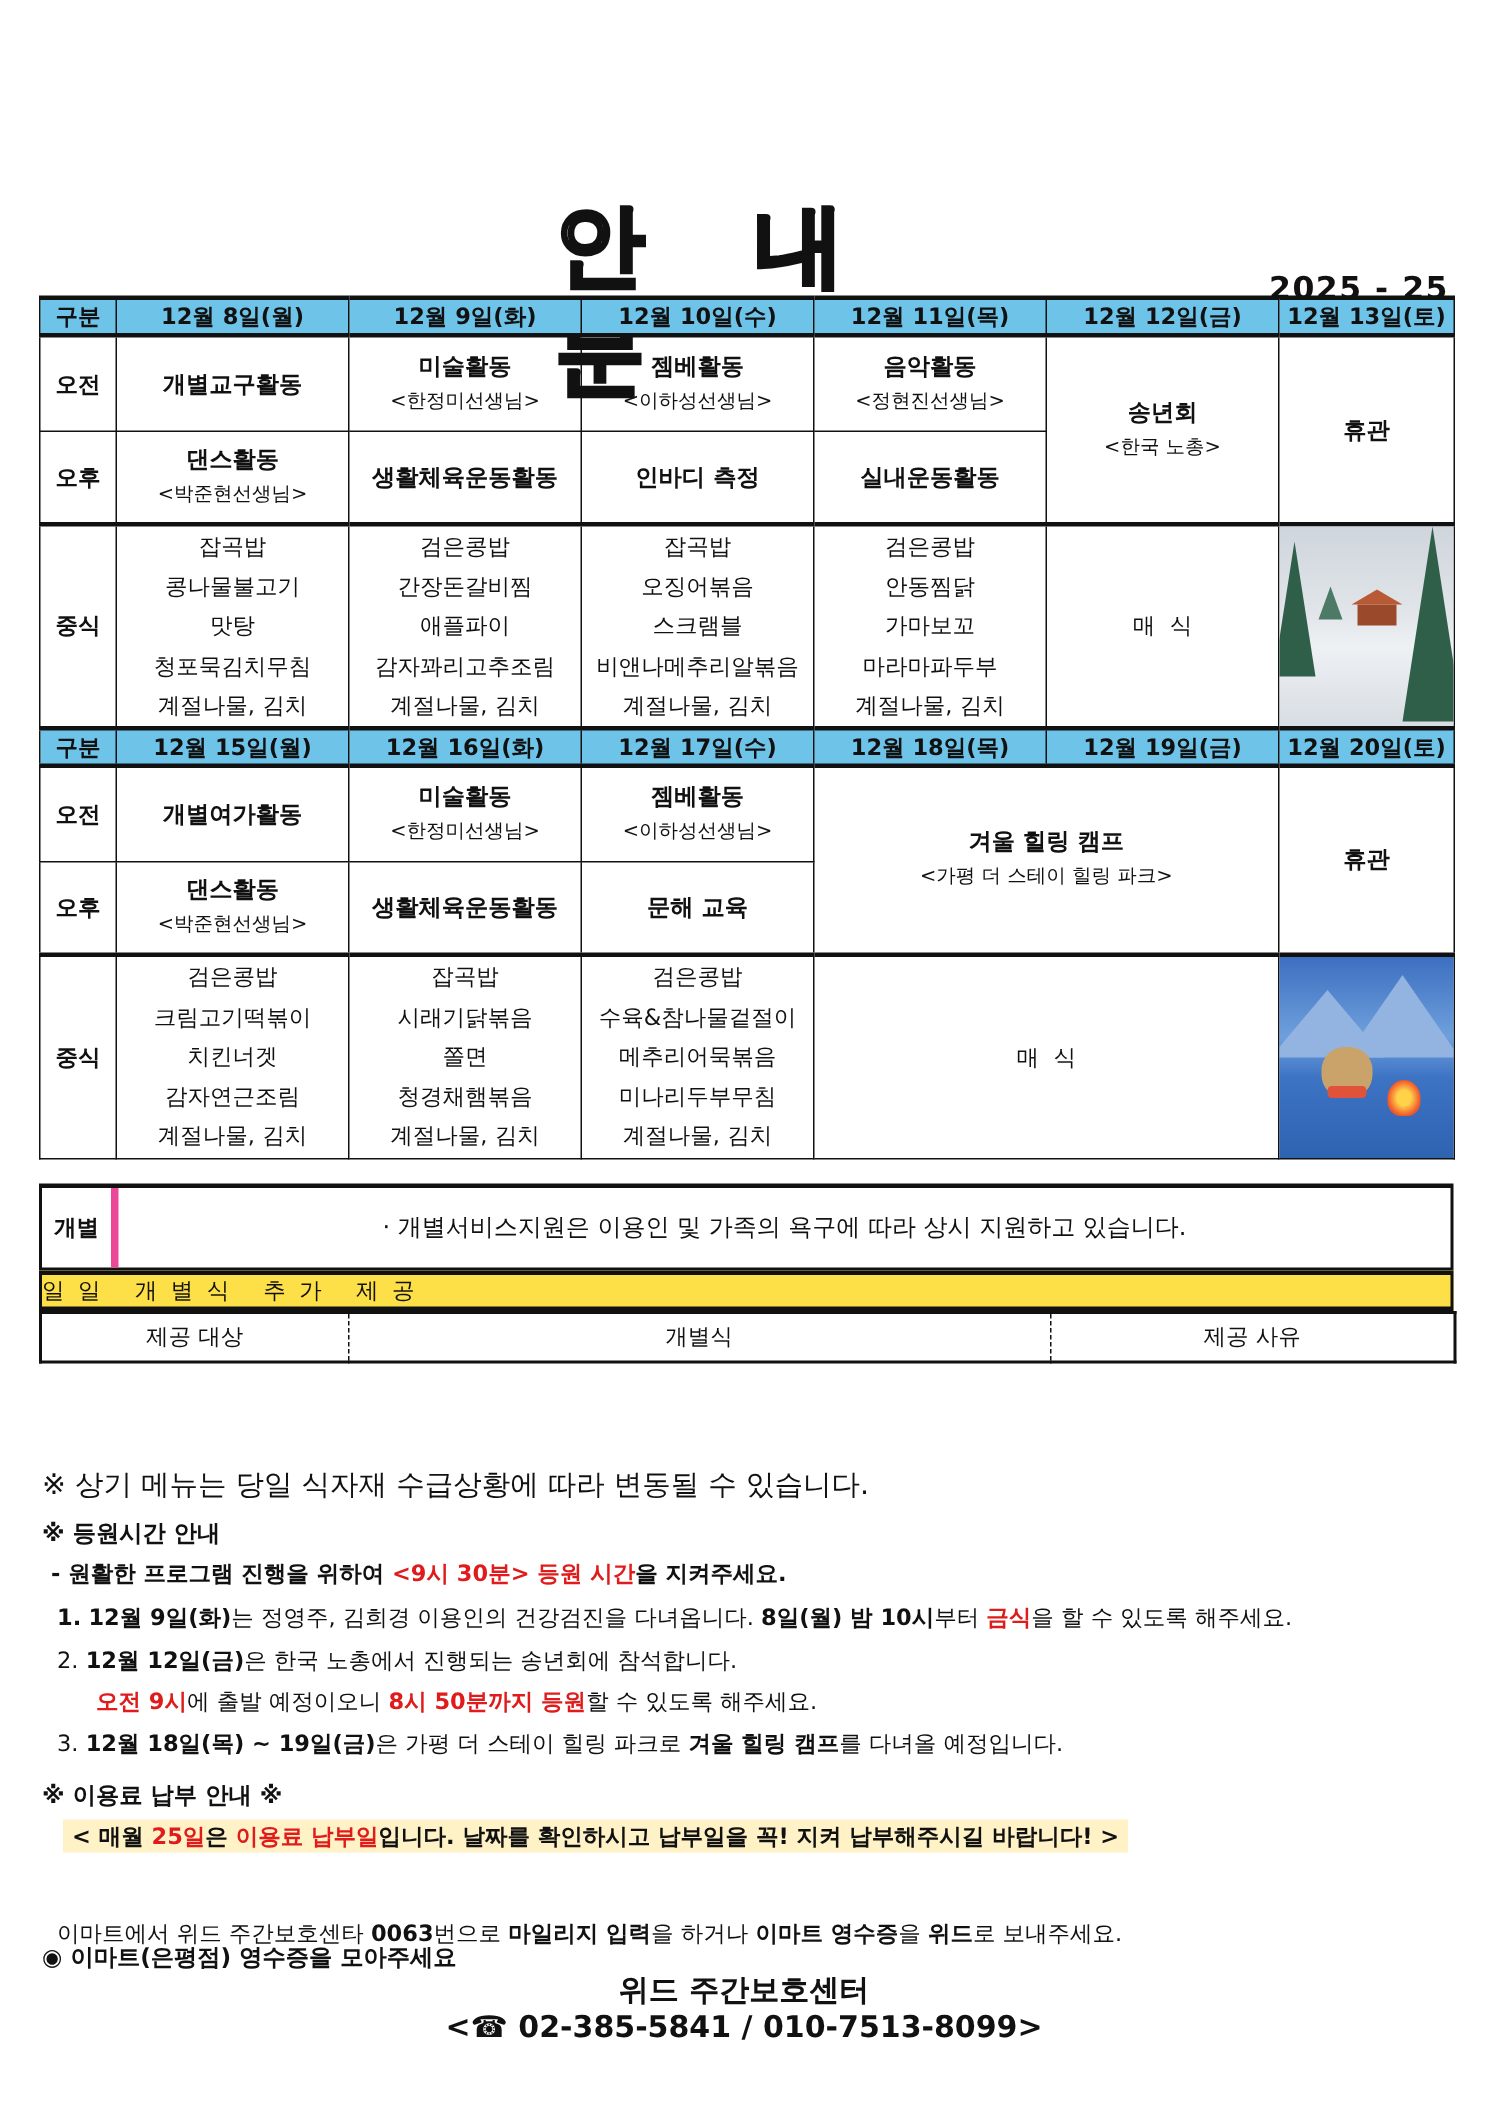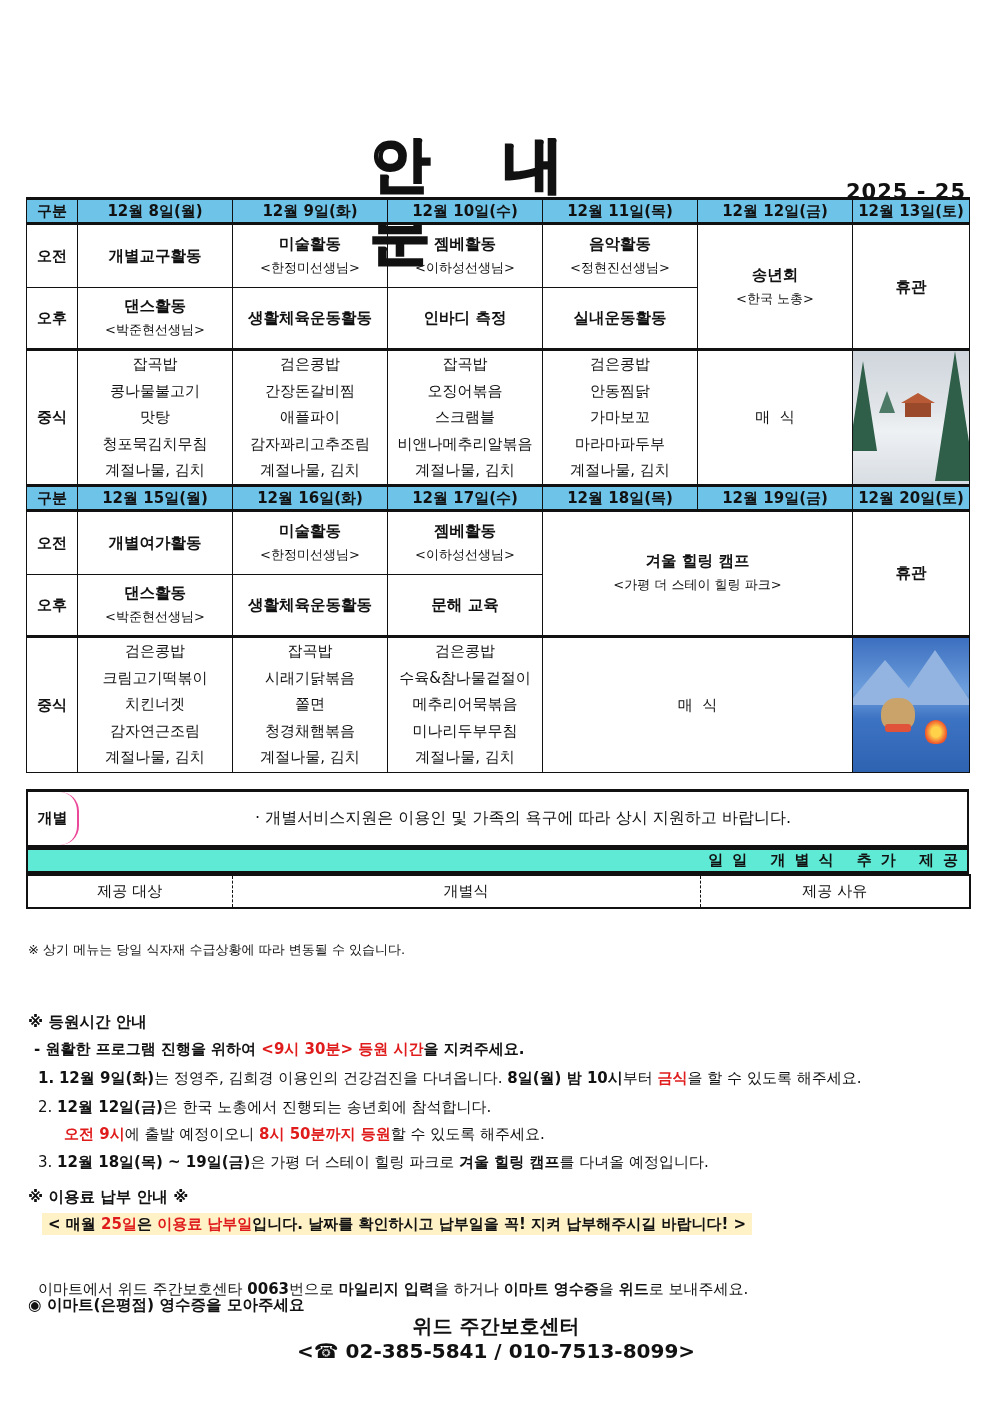--- a/index.html
+++ b/index.html
@@ -50,36 +50,36 @@
   .cabin::before { content: ""; position: absolute; left: -4px; top: -10px; border-left: 17px solid transparent; border-right: 17px solid transparent; border-bottom: 10px solid #b85a35; }
   .mountain { position: absolute; width: 0; height: 0; border-left: 38px solid transparent; border-right: 38px solid transparent; border-bottom: 45px solid #93b4e0; }
   .bear { position: absolute; left: 28px; top: 60px; width: 34px; height: 34px; background: #caa36a; border-radius: 45%; }
   .bear::after { content: ""; position: absolute; left: 4px; top: 26px; width: 26px; height: 8px; background: #e0523a; border-radius: 3px; }
   .fire { position: absolute; left: 72px; top: 82px; width: 22px; height: 24px; background: radial-gradient(#ffd24a 30%, #f0552b 70%); border-radius: 50% 50% 40% 40%; }
 
   .indiv {
     position: absolute; left: 26px; top: 789px; width: 943px; height: 58px;
     border: 2px solid #111; border-top: 3px solid #111; display: flex;
   }
-  .indiv .lbl { width: 51px; border-right: 2px solid #ec4899; display: flex; align-items: center; justify-content: center; font-weight: bold; font-size: 15px; border-radius: 19px; }
+  .indiv .lbl { width: 51px; border-right: 5px solid #ec4899; display: flex; align-items: center; justify-content: center; font-weight: bold; font-size: 15px; }
   .indiv .txt { flex: 1; display: flex; align-items: center; justify-content: center; font-size: 16px; }
 
   .extra-bar {
     position: absolute; left: 26px; top: 847px; width: 943px; height: 27px;
-    background: #5eead4; border: 2px solid #111; border-top: 3px solid #111; border-bottom: 3px solid #111;
-    text-align: right; font-weight: bold; font-size: 15px; line-height: 21px; letter-spacing: 9px;
+    background: #fde047; border: 2px solid #111; border-top: 3px solid #111; border-bottom: 3px solid #111;
+    text-align: left; font-weight: normal; font-size: 15px; line-height: 21px; letter-spacing: 9px;
   }
   table.extra {
     position: absolute; left: 26px; top: 874px; width: 943px; border-collapse: collapse; table-layout: fixed;
     border: 2px solid #111;
   }
   table.extra td { height: 32.5px; text-align: center; vertical-align: middle; font-size: 15px; border-bottom: 1px solid #111; }
   table.extra td.dash { border-right: 1.5px dashed #111; }
 
-  .note { position: absolute; left: 28px; top: 941px; font-size: 13px; }
+  .note { position: absolute; left: 28px; top: 977px; font-size: 19px; }
 
   .sec { position: absolute; left: 28px; font-size: 15px; }
   .sec-h { font-weight: bold; font-size: 15.5px; }
   .red { color: #e01b1b; font-weight: bold; }
   .hl { background: #fff2c6; padding: 2px 6px; }
   .footer-name { position: absolute; left: 0; width: 992px; top: 1313px; text-align: center; font-weight: bold; font-size: 20px; }
   .footer-phone { position: absolute; left: 0; width: 992px; top: 1339px; text-align: center; font-weight: bold; font-size: 20px; }
 </style>
 </head>
 <body>
@@ -260,21 +260,21 @@
         <div class="bear"></div>
         <div class="fire"></div>
       </div>
     </td>
   </tr>
 </tbody>
   </table>
 
 <div class="indiv">
   <div class="lbl">개별</div>
-  <div class="txt">· 개별서비스지원은 이용인 및 가족의 욕구에 따라 상시 지원하고 바랍니다.</div>
+  <div class="txt">· 개별서비스지원은 이용인 및 가족의 욕구에 따라 상시 지원하고 있습니다.</div>
 </div>
 
 <div class="extra-bar">일일 개별식 추가 제공</div>
 <table class="extra">
   <colgroup>
       <col style="width:205px">
       <col style="width:296px">
       <col style="width:172px">
       <col style="width:270px">
     </colgroup>

